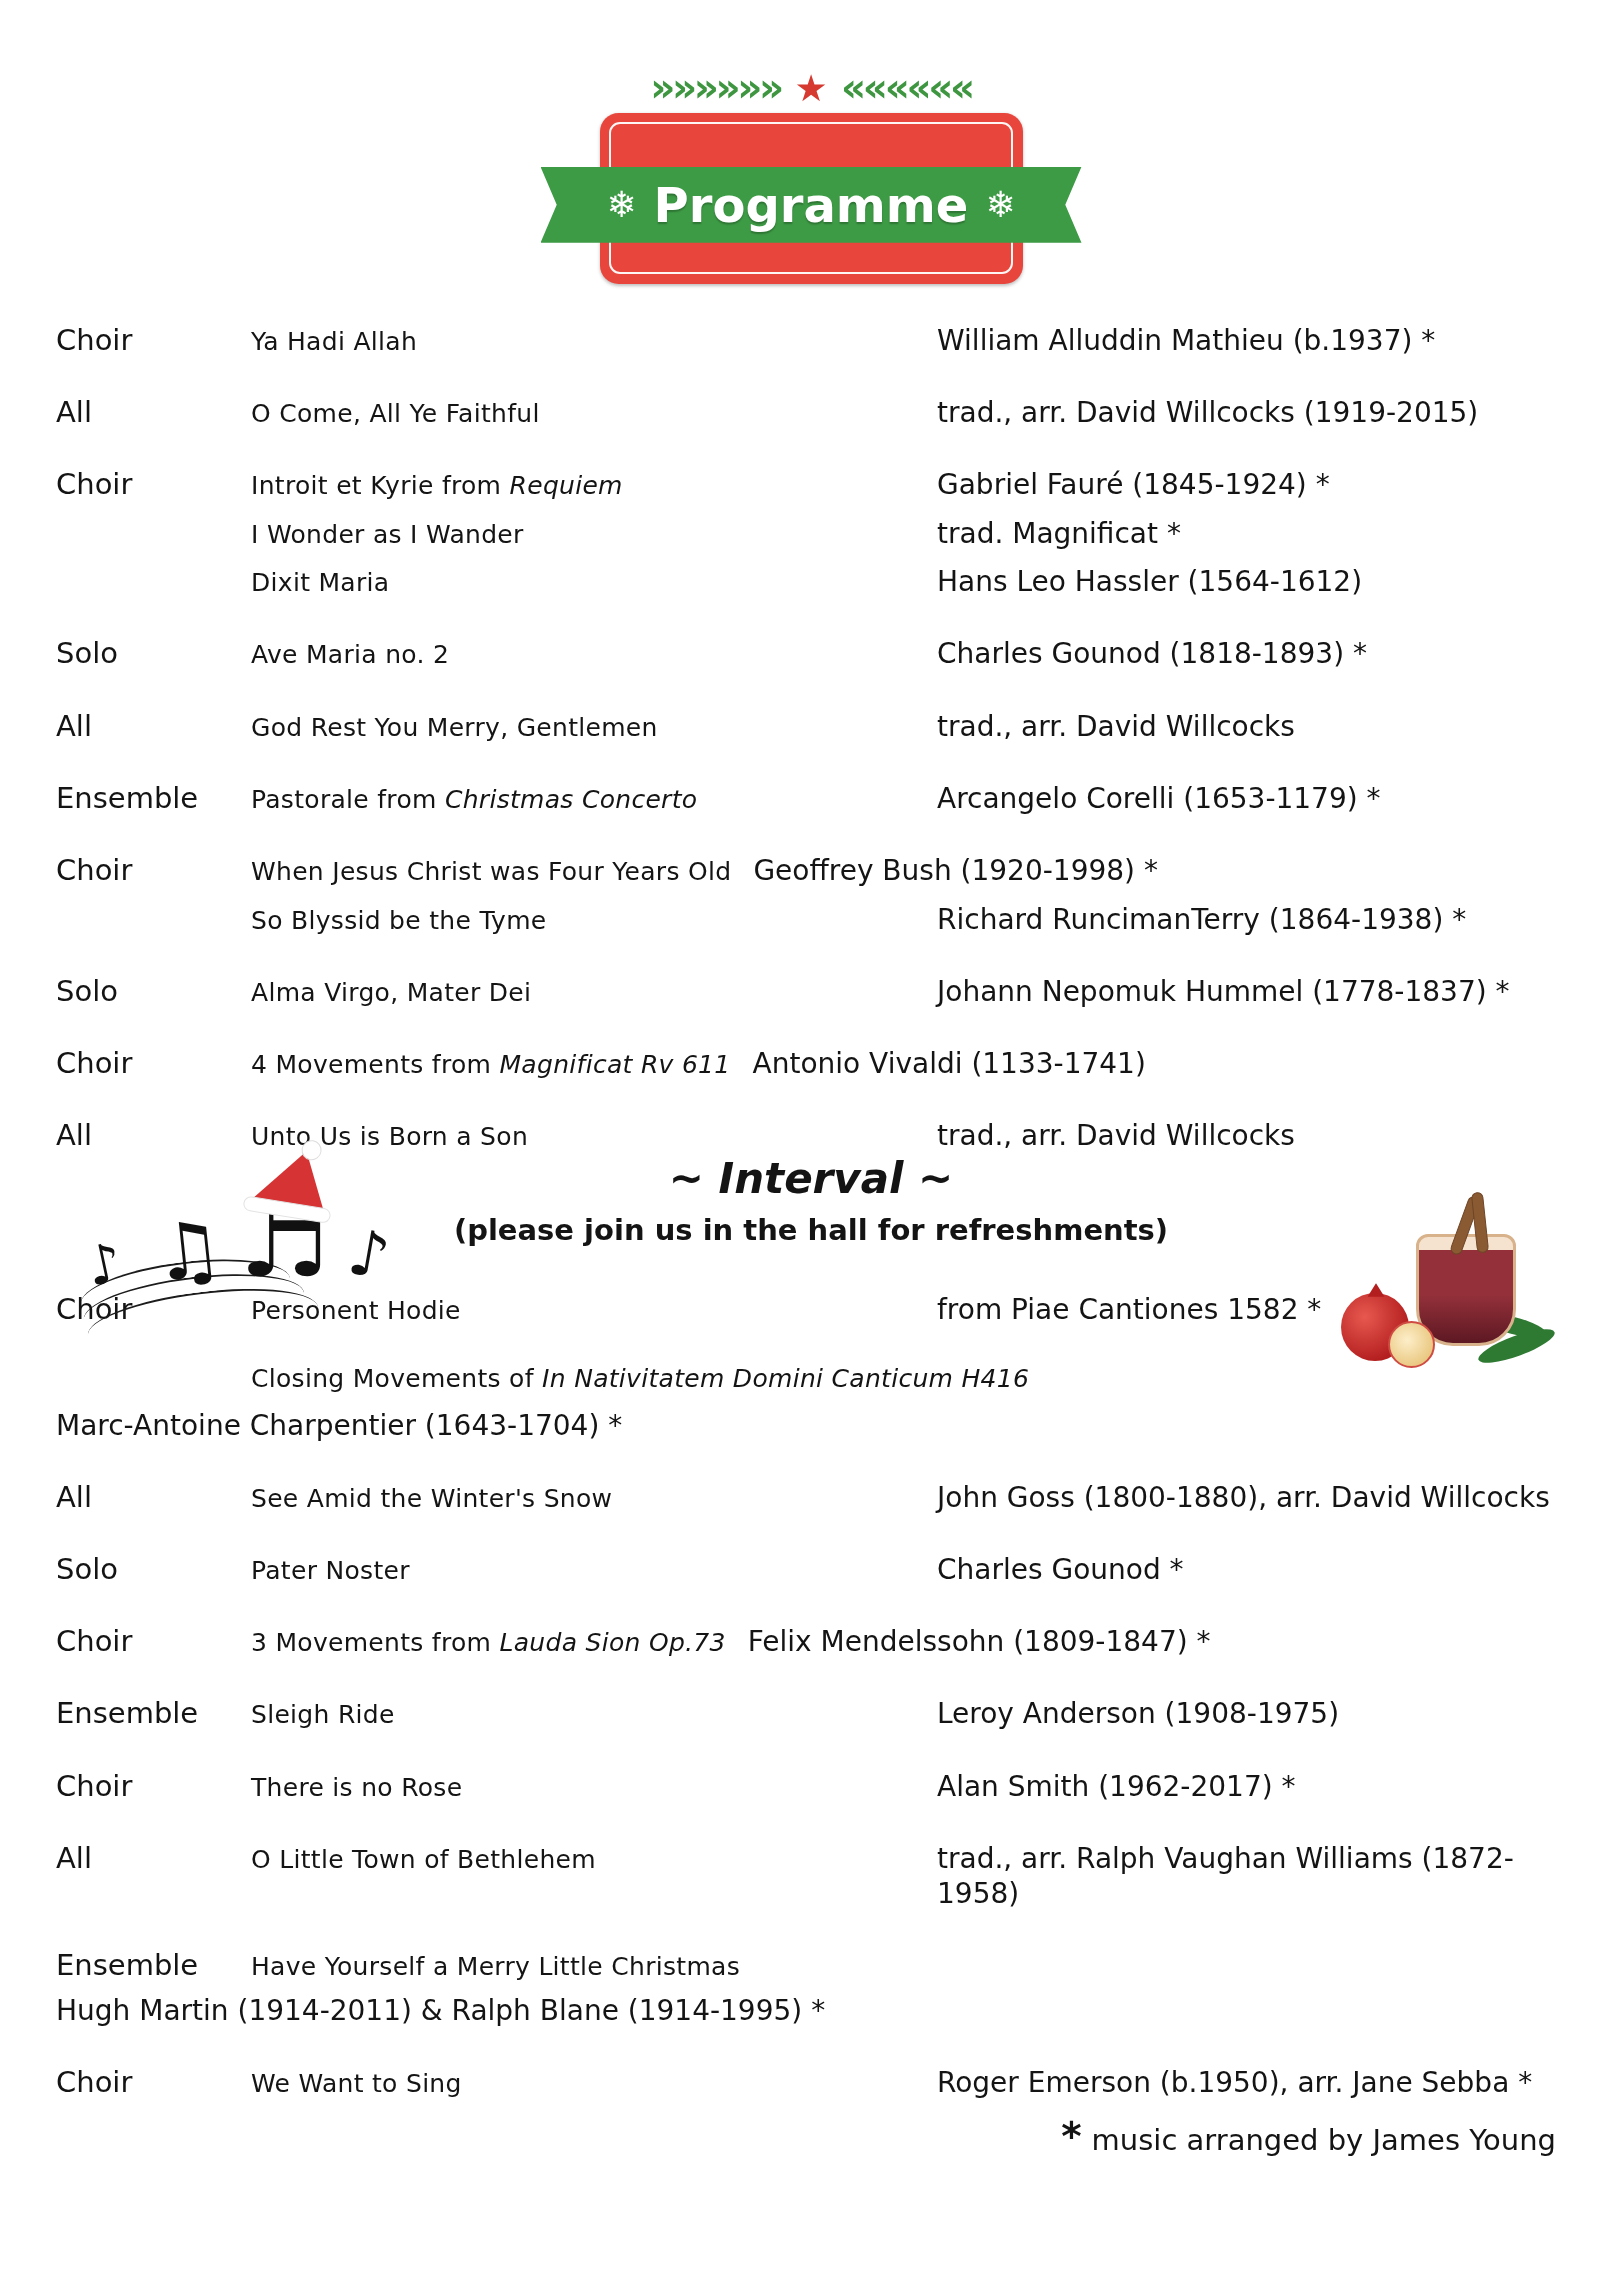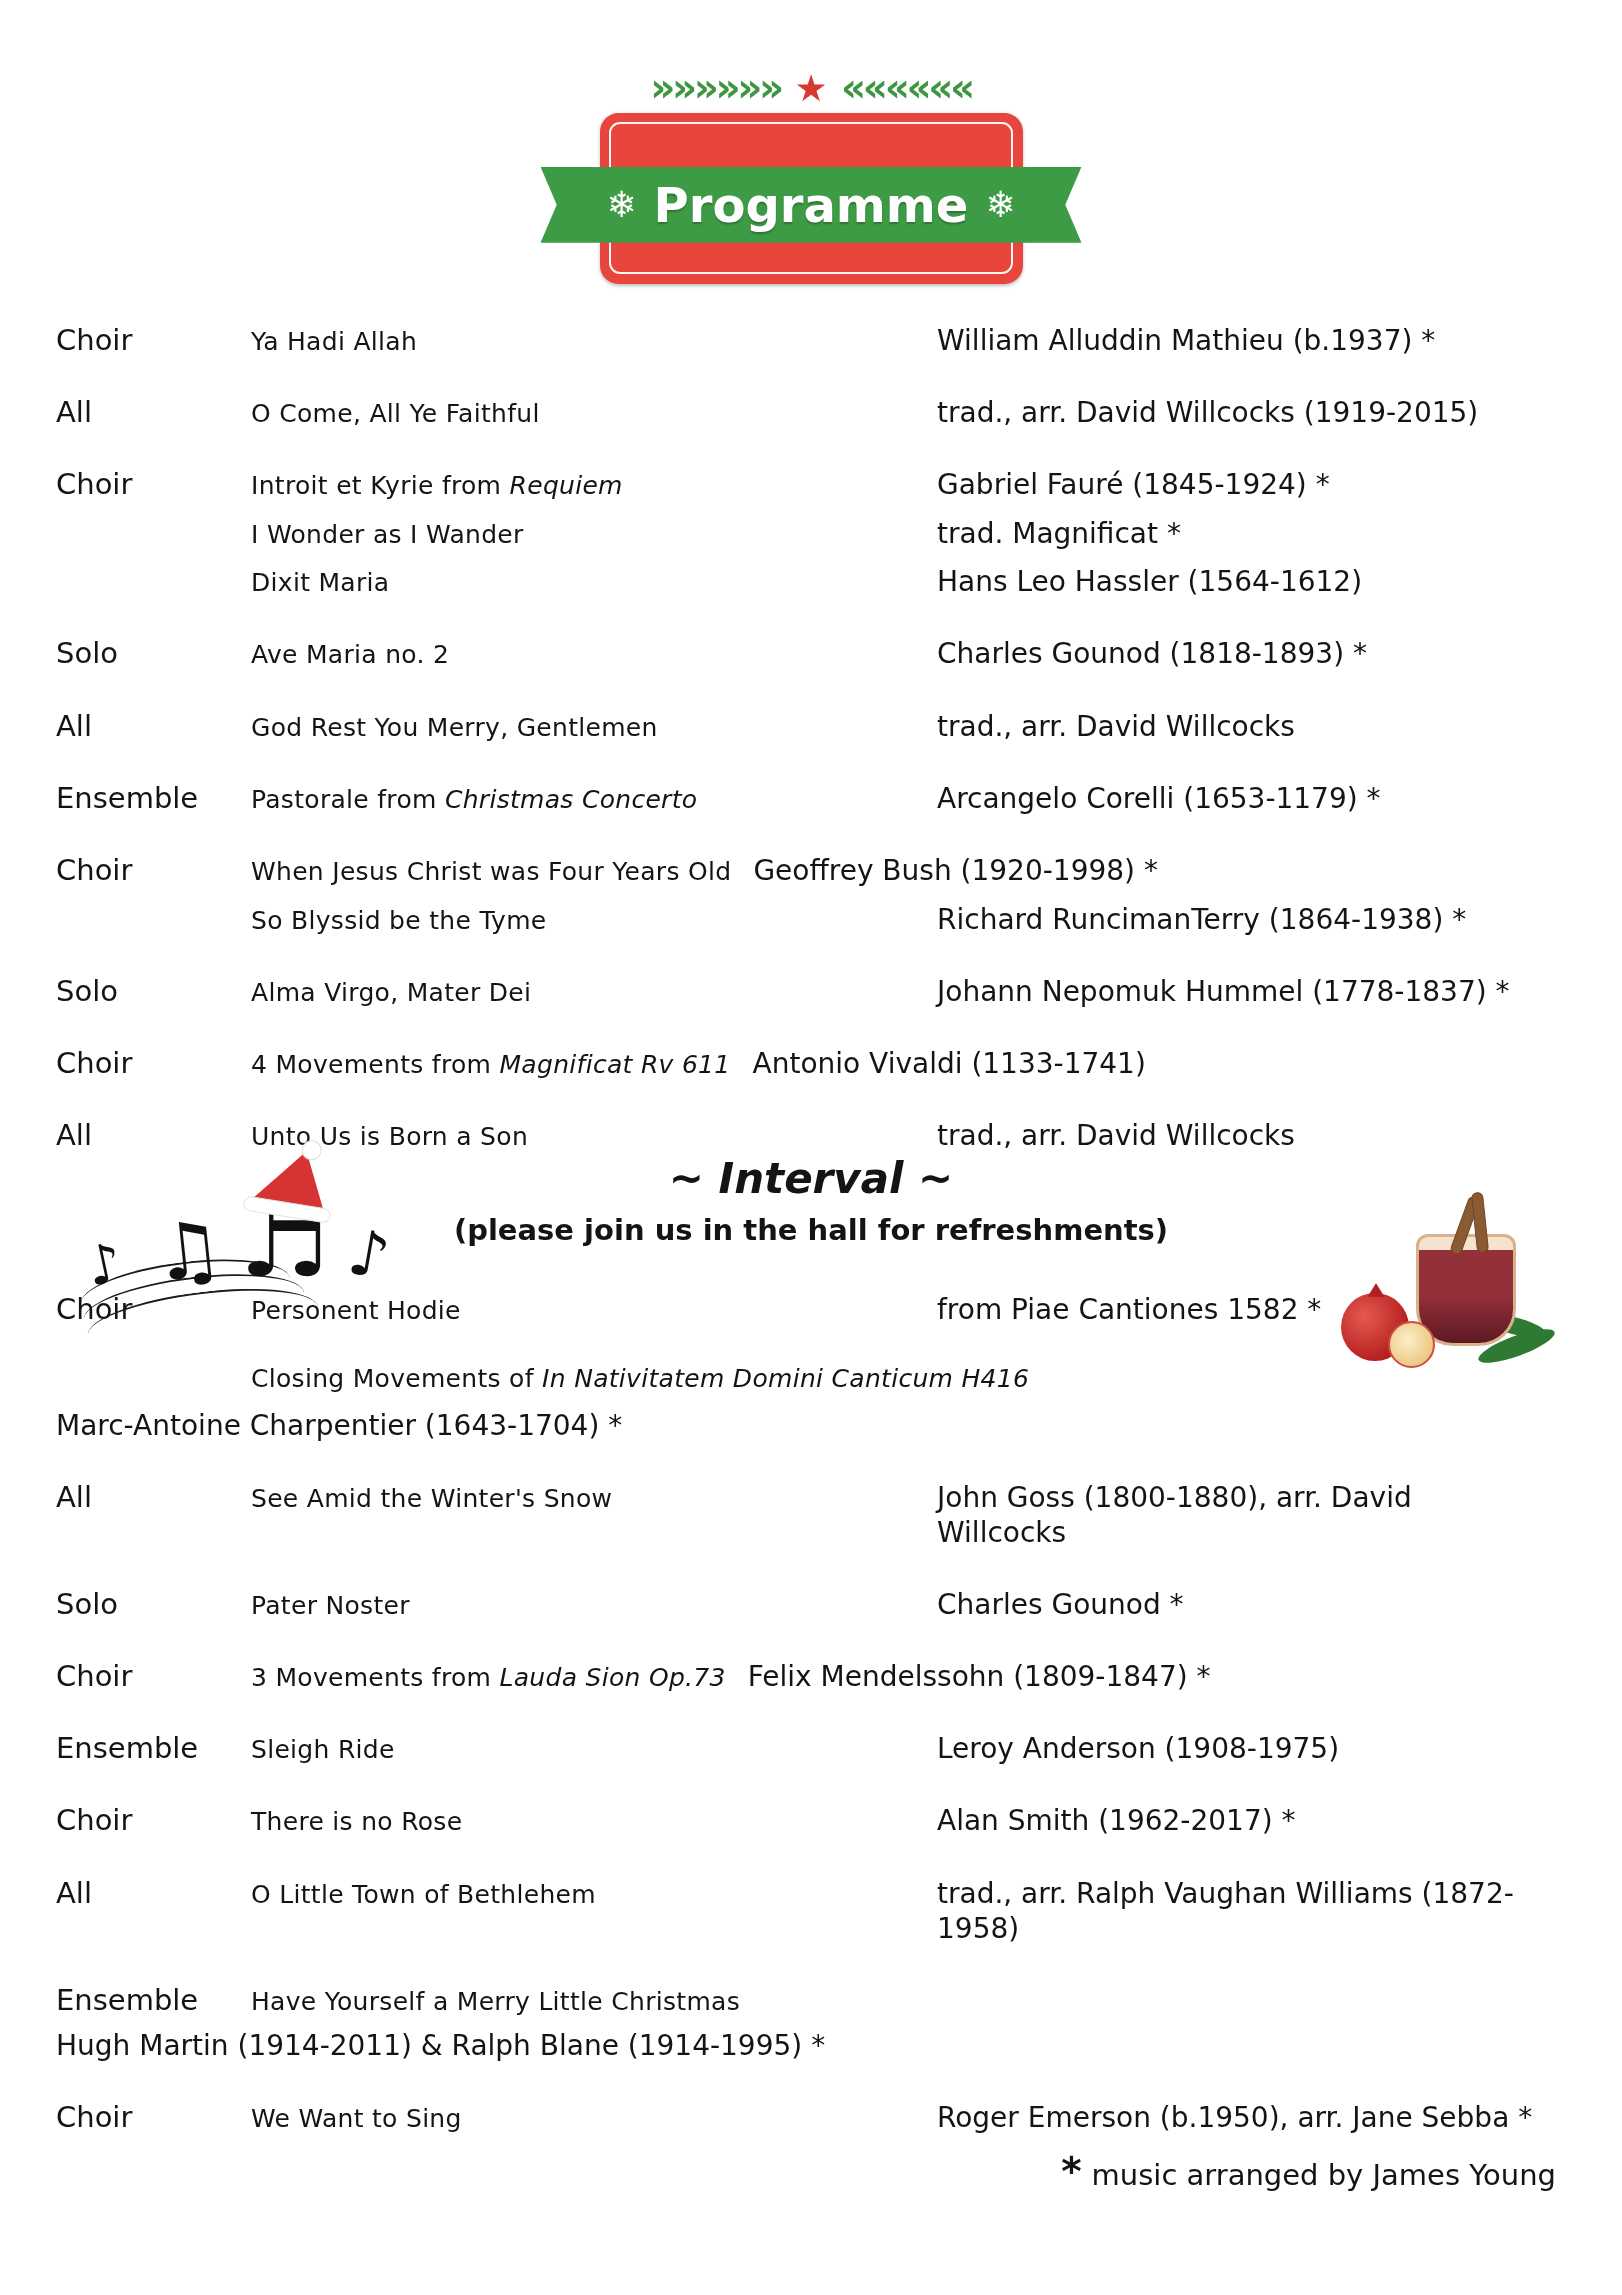--- a/index.html
+++ b/index.html
@@ -31,21 +31,21 @@
     position: absolute; left: 0; top: 54px; width: 541px; height: 76px;
     background: #3d9b45;
     clip-path: polygon(0 0, 100% 0, 97% 50%, 100% 100%, 0 100%, 3% 50%);
     display: flex; align-items: center; justify-content: center;
     color: #ffffff; font-weight: bold; font-size: 48px;
     text-shadow: 0 1.7px 1.7px rgba(0,0,0,.25);
   }
   .ribbon .flake { font-size: 36px; margin: 0 17px; text-shadow: none; }
 
   
-  .programme { padding: 0 74px 0 56px; }
+  .programme { padding: 0 39px 0 56px; }
   .part1 { margin-top: 25px; }
   .part2 { margin-top: 44px; }
   .row { display: flex; align-items: baseline; line-height: 1.25; margin-bottom: 36px; }
   .row.mb-tight  { margin-bottom: 13.5px; }
   .row.mb-tight2 { margin-bottom: 10px; }
   .row.mb-last   { margin-bottom: 0; }
   .c-label { flex: 0 0 195px; font-size: 29px; }
   .c-title { flex: 0 0 686px; font-size: 25px; font-weight: normal; letter-spacing: 0.3px; }
   .row.wide .c-title { flex: 0 1 auto; margin-right: 22px; }
   .c-title .it { font-style: italic; }

